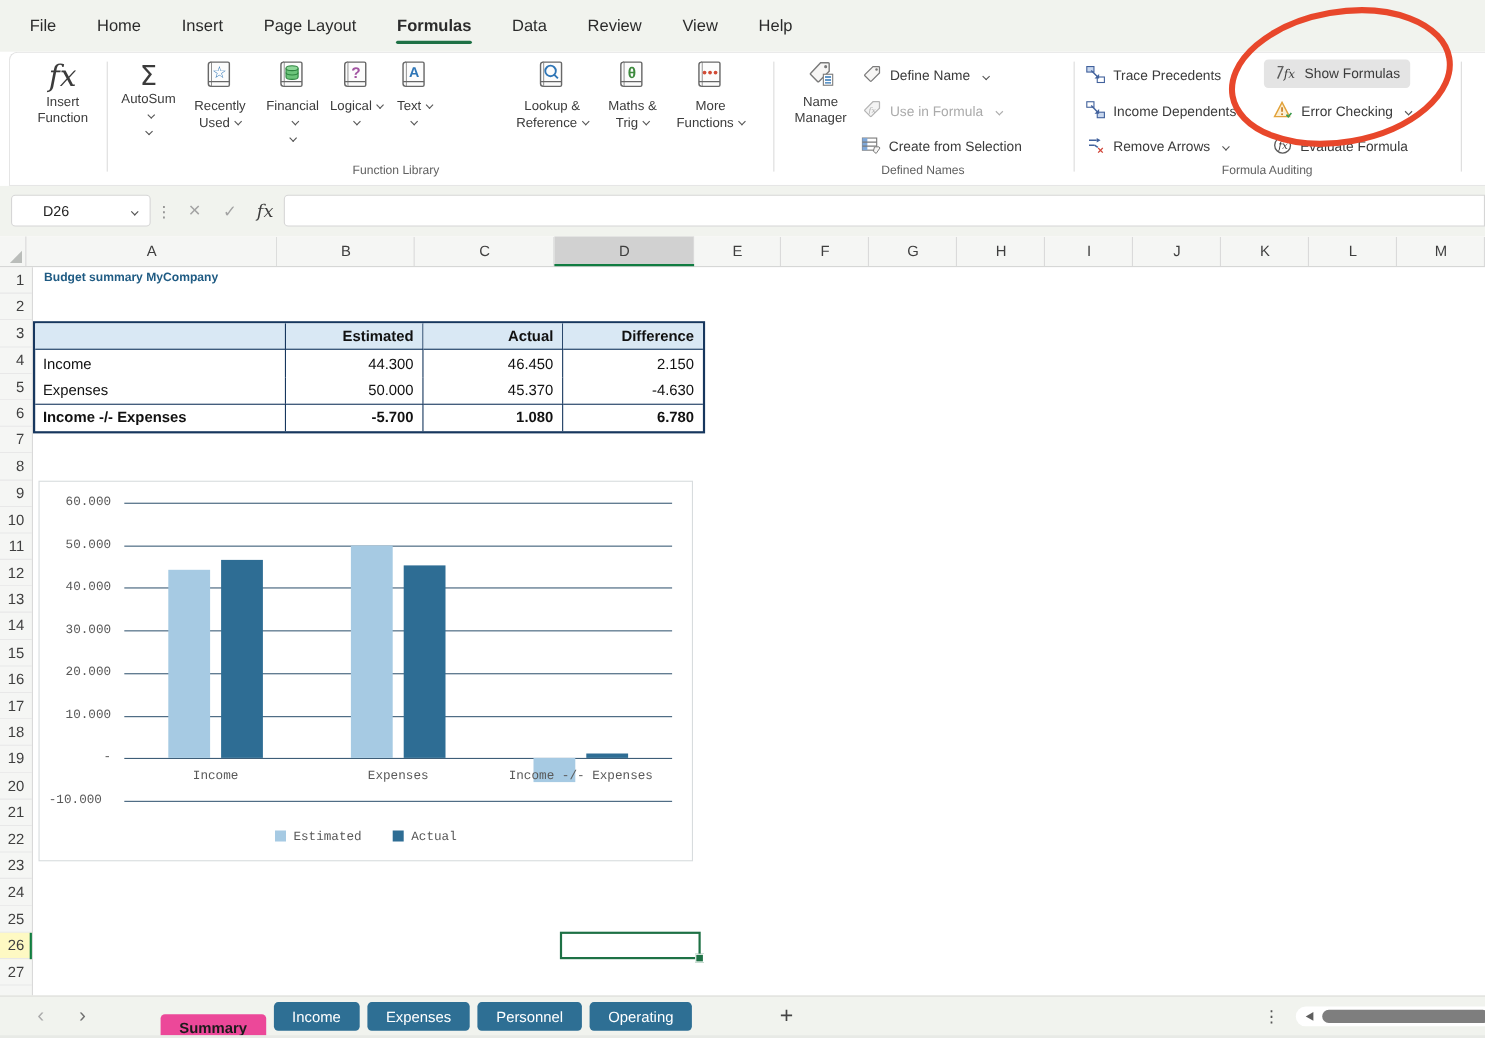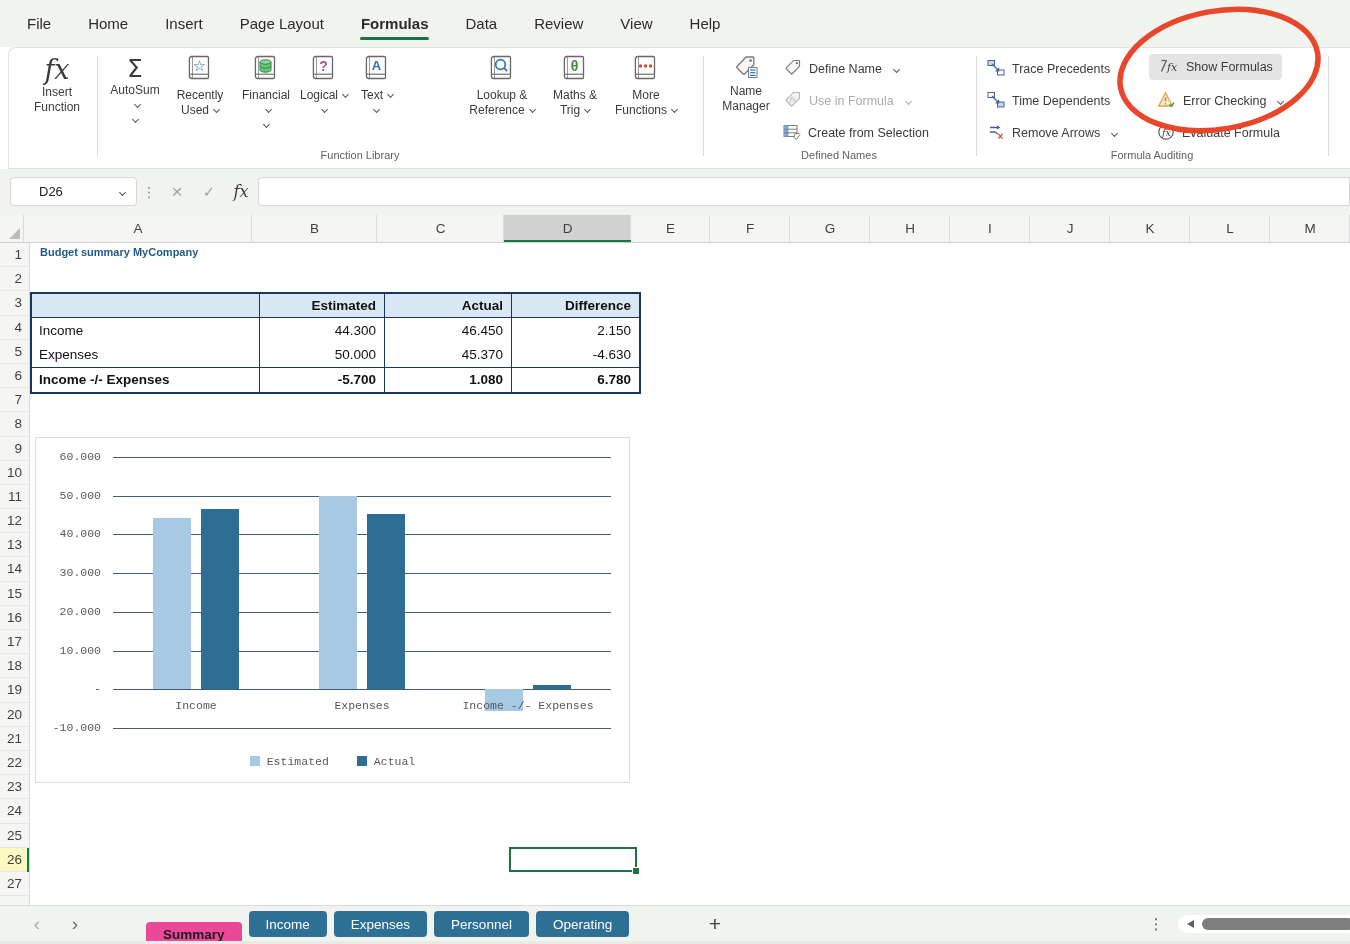--- a/index.html
+++ b/index.html
@@ -292,21 +292,21 @@
           </svg></span>
         <span>Trace Precedents</span>
       </div>
       <div class="smallrow" style="left: 978px; top: 40px;">
         <span class="ic-holder"><svg width="18" height="18" viewBox="0 0 18 18">
             <rect x="1" y="1.5" width="6.5" height="5" fill="#fff" stroke="#41619C"></rect>
             <rect x="10.5" y="11" width="6.5" height="5" fill="#C8D7EE" stroke="#41619C"></rect>
             <line x1="5" y1="5" x2="11" y2="11" stroke="#41619C" stroke-width="1.3"></line>
             <path d="M12.2 8.2v4.2h-4.2z" fill="#41619C"></path>
           </svg></span>
-        <span>Time Dependents</span>
+        <span>Income Dependents</span>
       </div>
       <div class="smallrow" style="left: 978px; top: 72px;">
         <span class="ic-holder"><svg width="18" height="18" viewBox="0 0 18 18">
             <path d="M3 4.5h7M3 9h5" stroke="#41619C" stroke-width="1.4" fill="none"></path>
             <path d="M10 2.5 13.5 4.5 10 6.5z" fill="#41619C"></path>
             <path d="M8 9 11 11" stroke="#41619C" stroke-width="1.4"></path>
             <text x="10.5" y="17" font-size="10" font-weight="bold" fill="#D04437">×</text>
           </svg></span>
         <span>Remove Arrows</span>
         <span class="chev"></span>
@@ -435,21 +435,21 @@
         <div class="ytick" style="top: 89.4286px;">40.000</div>
         <div class="gridline" style="left: 77px; width: 498px; top: 135.143px;"></div>
         <div class="ytick" style="top: 128.143px;">30.000</div>
         <div class="gridline" style="left: 77px; width: 498px; top: 173.857px;"></div>
         <div class="ytick" style="top: 166.857px;">20.000</div>
         <div class="gridline" style="left: 77px; width: 498px; top: 212.571px;"></div>
         <div class="ytick" style="top: 205.571px;">10.000</div>
         <div class="gridline" style="left: 77px; width: 498px; top: 251.286px;"></div>
         <div class="ytick" style="top: 244.286px;">-</div>
         <div class="gridline" style="left: 77px; width: 498px; top: 290px;"></div>
-        <div class="ytick" style="top: 283px;">-10.000</div>
+        <div class="ytick" style="top: 283px; text-align: center;">-10.000</div>
         <div class="bar" style="left: 117px; top: 79.7814px; height: 171.504px; background: rgb(166, 202, 227);"></div>
         <div class="bar" style="left: 165px; top: 71.4579px; height: 179.828px; background: rgb(46, 109, 148);"></div>
         <div class="xtick" style="left: 160px; top: 261.286px;">Income</div>
         <div class="bar" style="left: 283px; top: 57.7143px; height: 193.571px; background: rgb(166, 202, 227);"></div>
         <div class="bar" style="left: 331px; top: 75.639px; height: 175.647px; background: rgb(46, 109, 148);"></div>
         <div class="xtick" style="left: 326px; top: 261.286px;">Expenses</div>
         <div class="bar" style="left: 449px; top: 251.286px; height: 22.0671px; background: rgb(166, 202, 227);"></div>
         <div class="bar" style="left: 497px; top: 247.105px; height: 4.18114px; background: rgb(46, 109, 148);"></div>
         <div class="xtick" style="left: 492px; top: 261.286px;">Income -/- Expenses</div>
         <div id="legend">

